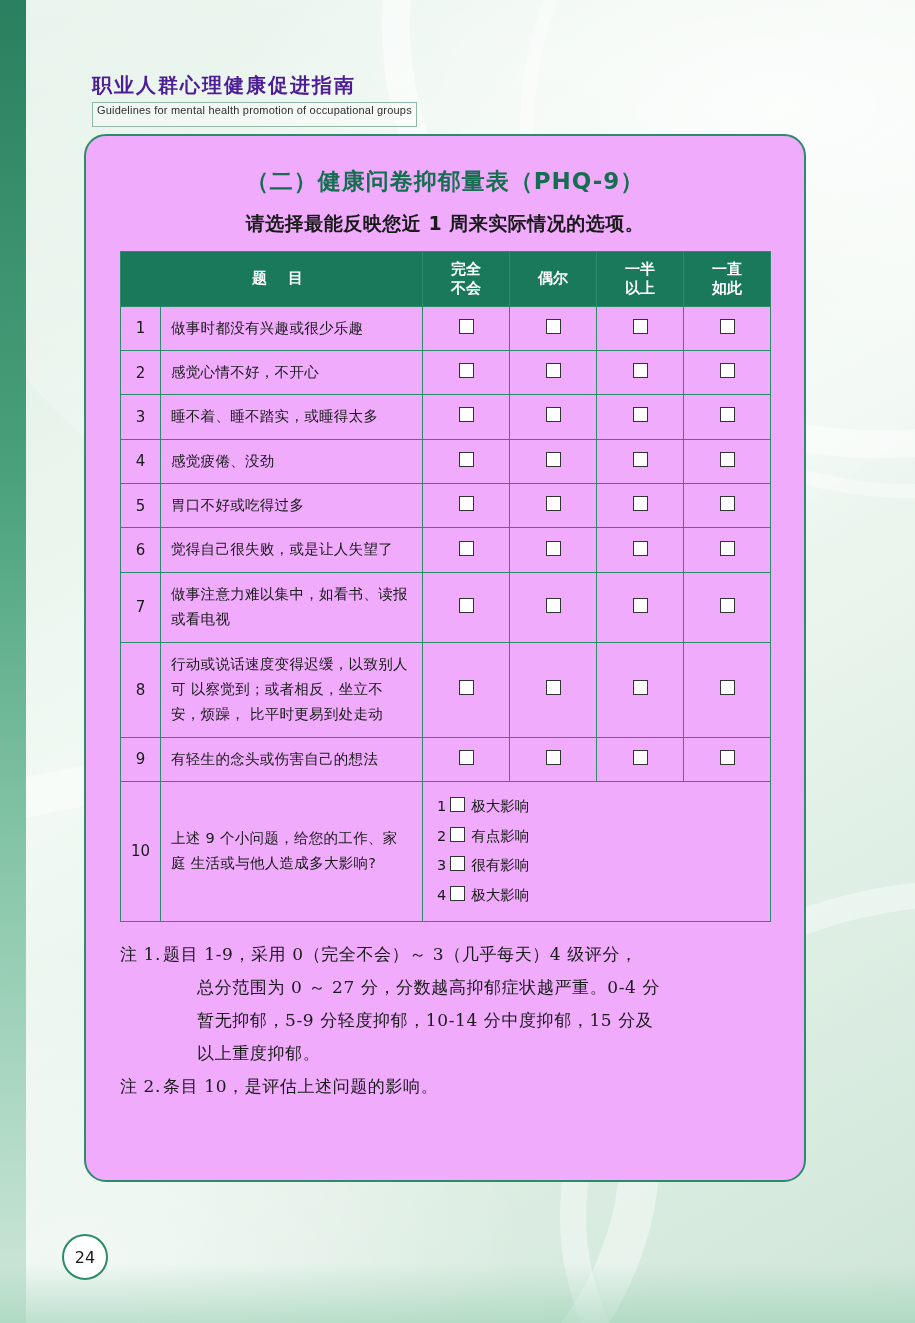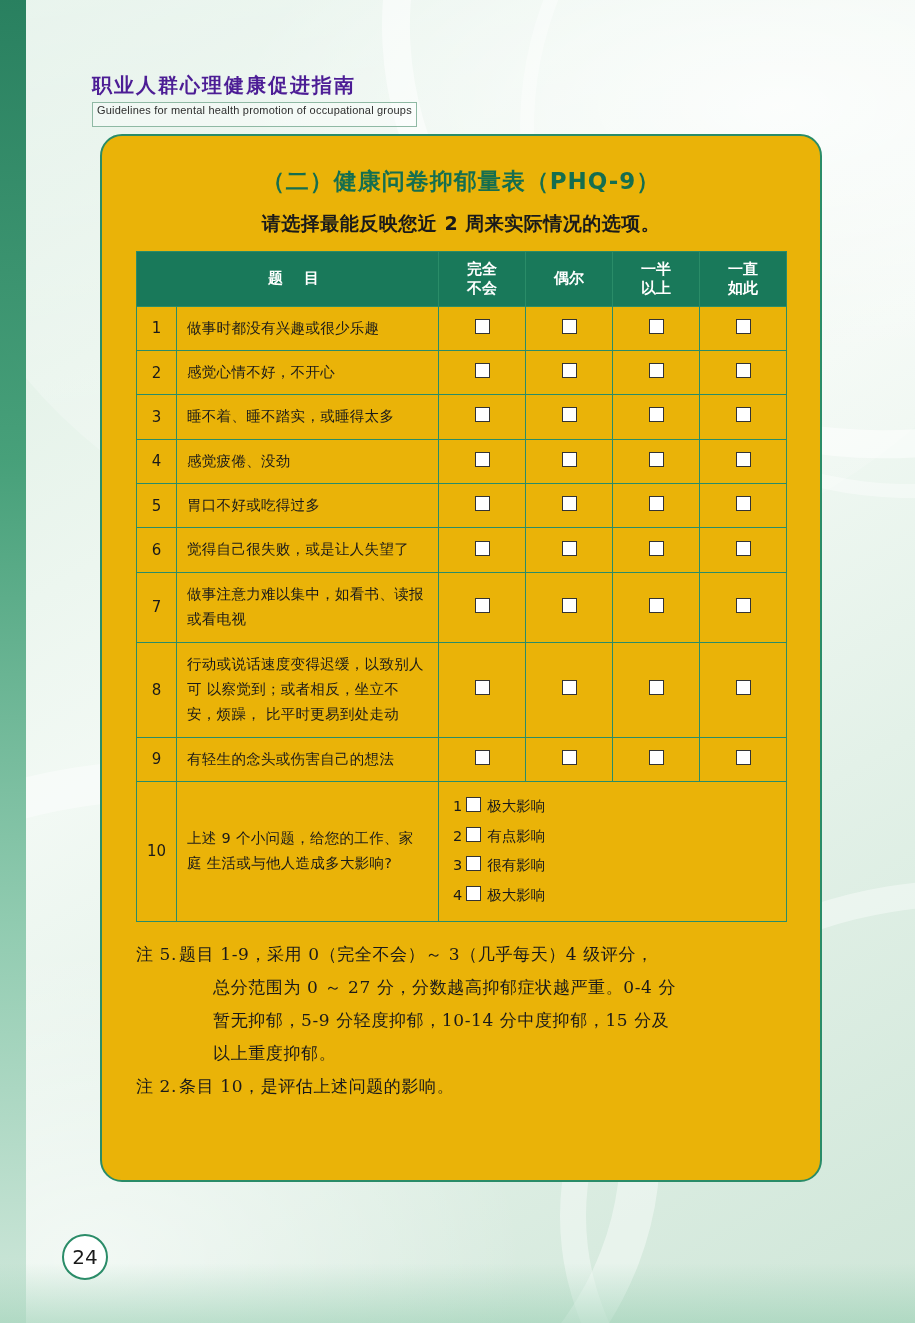--- a/index.html
+++ b/index.html
@@ -84,25 +84,25 @@
     letter-spacing: 0.2px;
     border: 1px solid #8fb9a4;
     padding: 1px 4px 10px 4px;
     background: rgba(255,255,255,0.35);
     white-space: nowrap;
   }
 
   
   .card {
     position: absolute;
-    left: 100px;
+    left: 84px;
     top: 134px;
     width: 722px;
     height: 1048px;
-    background: #eab308;
+    background: #f0abfc;
     border: 2px solid #2a8c68;
     border-radius: 22px;
     box-sizing: border-box;
   }
   .card-inner {
     padding: 24px 34px 0 34px;
   }
   .section-title {
     text-align: center;
     font-family: "DejaVu Sans", sans-serif;
@@ -206,21 +206,21 @@
     position: absolute;
     left: 62px;
     top: 1234px;
     width: 42px;
     height: 42px;
     border-radius: 50%;
     border: 2px solid #2a8c68;
     background: #ffffff;
     color: #1a1a1a;
     font-family: "DejaVu Sans", sans-serif;
-    font-size: 20px;
+    font-size: 16px;
     display: flex;
     align-items: center;
     justify-content: center;
   }
 </style>
 </head>
 <body>
 
 <div class="page">
   <div class="swoosh sw1"></div>
@@ -232,21 +232,21 @@
 </div>
 
 <div class="header">
   <div class="header-cn">职业人群心理健康促进指南</div>
   <div class="header-en">Guidelines for mental health promotion of occupational groups</div>
 </div>
 
 <div class="card">
   <div class="card-inner">
     <div class="section-title">（二）健康问卷抑郁量表（PHQ-9）</div>
-    <div class="instruction">请选择最能反映您近 2 周来实际情况的选项。</div>
+    <div class="instruction">请选择最能反映您近 1 周来实际情况的选项。</div>
 
     <table class="phq">
       <colgroup>
         <col class="col-no">
           <col class="col-item">
         <col class="col-opt">
           <col class="col-opt">
           <col class="col-opt">
           <col class="col-opt">
       </colgroup>
@@ -381,21 +381,21 @@
             <div class="opt-line">
               <span>4</span><span class="cbox"></span><span>极大影响</span>
             </div>
           </td>
         </tr>
       </tbody>
     </table>
 
     <div class="notes">
       <div class="note-row">
-        <div class="note-label">注 5.</div>
+        <div class="note-label">注 1.</div>
         <div class="note-body">
           <span class="ln">题目 1-9，采用 0（完全不会）～ 3（几乎每天）4 级评分，</span>
           <span class="ln ind">总分范围为 0 ～ 27 分，分数越高抑郁症状越严重。0-4 分</span>
           <span class="ln ind">暂无抑郁，5-9 分轻度抑郁，10-14 分中度抑郁，15 分及</span>
           <span class="ln ind">以上重度抑郁。</span>
         </div>
       </div>
       <div class="note-row">
         <div class="note-label">注 2.</div>
         <div class="note-body">

